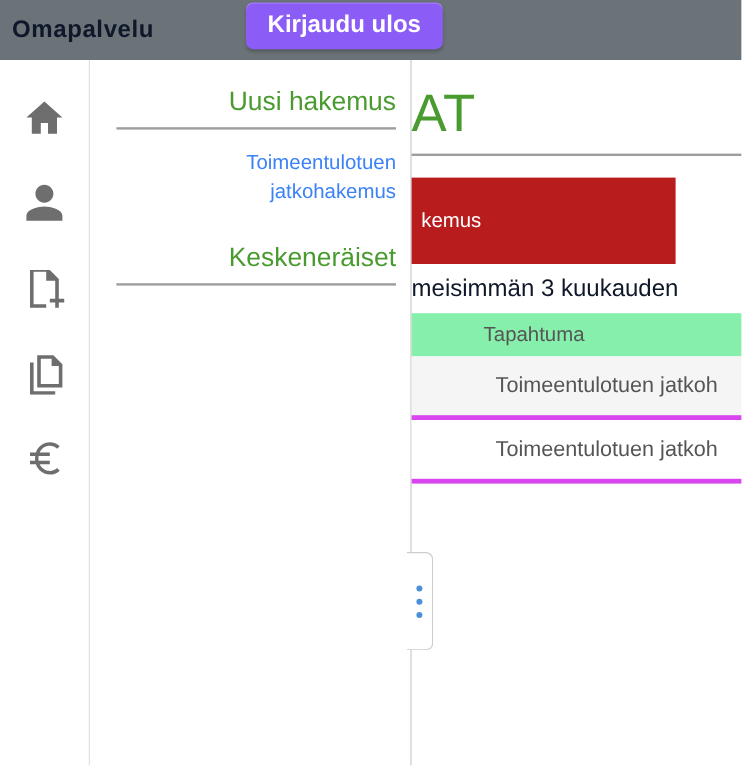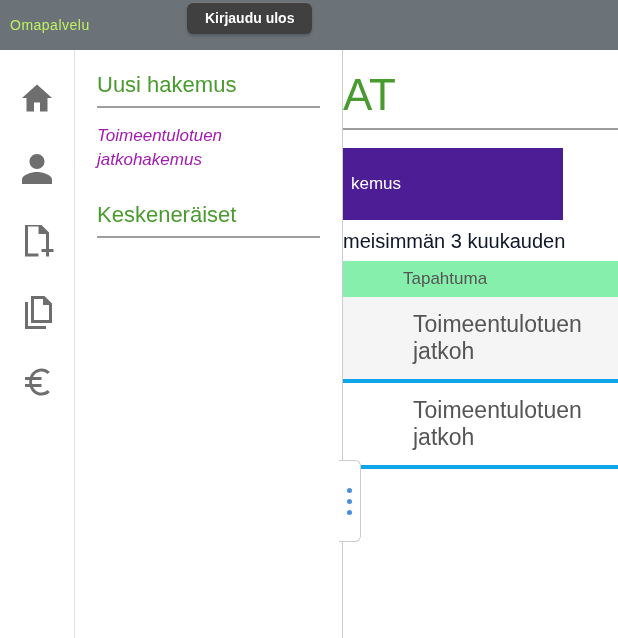--- a/index.html
+++ b/index.html
@@ -13,35 +13,35 @@
     }
     .topbar {
       background: #6b7378;
       height: 50px;
       display: flex;
       align-items: center;
       padding: 0 10px;
       position: relative;
     }
     .brand {
-      color: #bef264;
-      font-size: 14px;
-      font-weight: 400;
+      color: #0f172a;
+      font-size: 20px;
+      font-weight: 700;
       letter-spacing: 0.5px;
     }
     .logout-btn {
       position: absolute;
-      left: 187px;
+      left: 205px;
       top: 2px;
-      background: #404040;
+      background: #8b5cf6;
       color: #fff;
       border: none;
       border-radius: 6px;
       padding: 8px 18px;
-      font-size: 14px;
+      font-size: 20px;
       font-weight: bold;
       cursor: pointer;
       box-shadow: inset 0 1px 0 rgba(255,255,255,0.3), 0 2px 3px rgba(0,0,0,0.2);
     }
     .content {
       display: flex;
       height: calc(100% - 50px);
     }
     .icon-rail {
       width: 75px;
@@ -56,56 +56,56 @@
     .rail-icon {
       width: 36px;
       height: 36px;
       fill: #6e6e6e;
       cursor: pointer;
     }
     .flyout {
       width: 268px;
       background: #fff;
       border-right: 1px solid #ccc;
-      padding: 22px 22px 0 22px;
+      padding: 22px 12px 0 22px;
+      text-align: right;
     }
     .flyout-heading {
       color: #4a9b2f;
       font-size: 22px;
       font-weight: 400;
       margin-bottom: 8px;
     }
     .flyout-divider {
       border: none;
       border-top: 2px solid #9e9e9e;
       margin-bottom: 16px;
     }
     .flyout-link {
-      color: #a21caf;
+      color: #3b82f6;
       font-size: 17px;
       line-height: 1.4;
       margin-bottom: 30px;
       cursor: pointer;
-      font-style: italic;
     }
     .main {
       flex: 1;
       position: relative;
       padding: 0;
     }
     .page-title {
       color: #4a9b2f;
       font-size: 44px;
       font-weight: 400;
       padding: 20px 0 8px 0;
       border-bottom: 2px solid #9e9e9e;
       margin: 0 0 18px 0;
     }
     .gray-panel {
-      background: #4c1d95;
+      background: #b91c1c;
       color: #fff;
       height: 72px;
       width: 220px;
       display: flex;
       align-items: center;
       padding-left: 8px;
       font-size: 17px;
     }
     .sub-heading {
       color: #0f172a;
@@ -114,23 +114,23 @@
     }
     .table-header {
       background: #86efac;
       color: #555;
       font-size: 17px;
       padding: 8px 0 8px 60px;
     }
     .table-row {
       background: #f5f5f5;
       color: #555;
-      font-size: 23px;
+      font-size: 18px;
       padding: 14px 0 14px 70px;
-      border-bottom: 4px solid #0ea5e9;
+      border-bottom: 4px solid #d946ef;
     }
     .table-row.alt {
       background: #fff;
     }
     .dots-handle {
       position: absolute;
       left: -4px;
       top: 410px;
       width: 22px;
       height: 82px;

